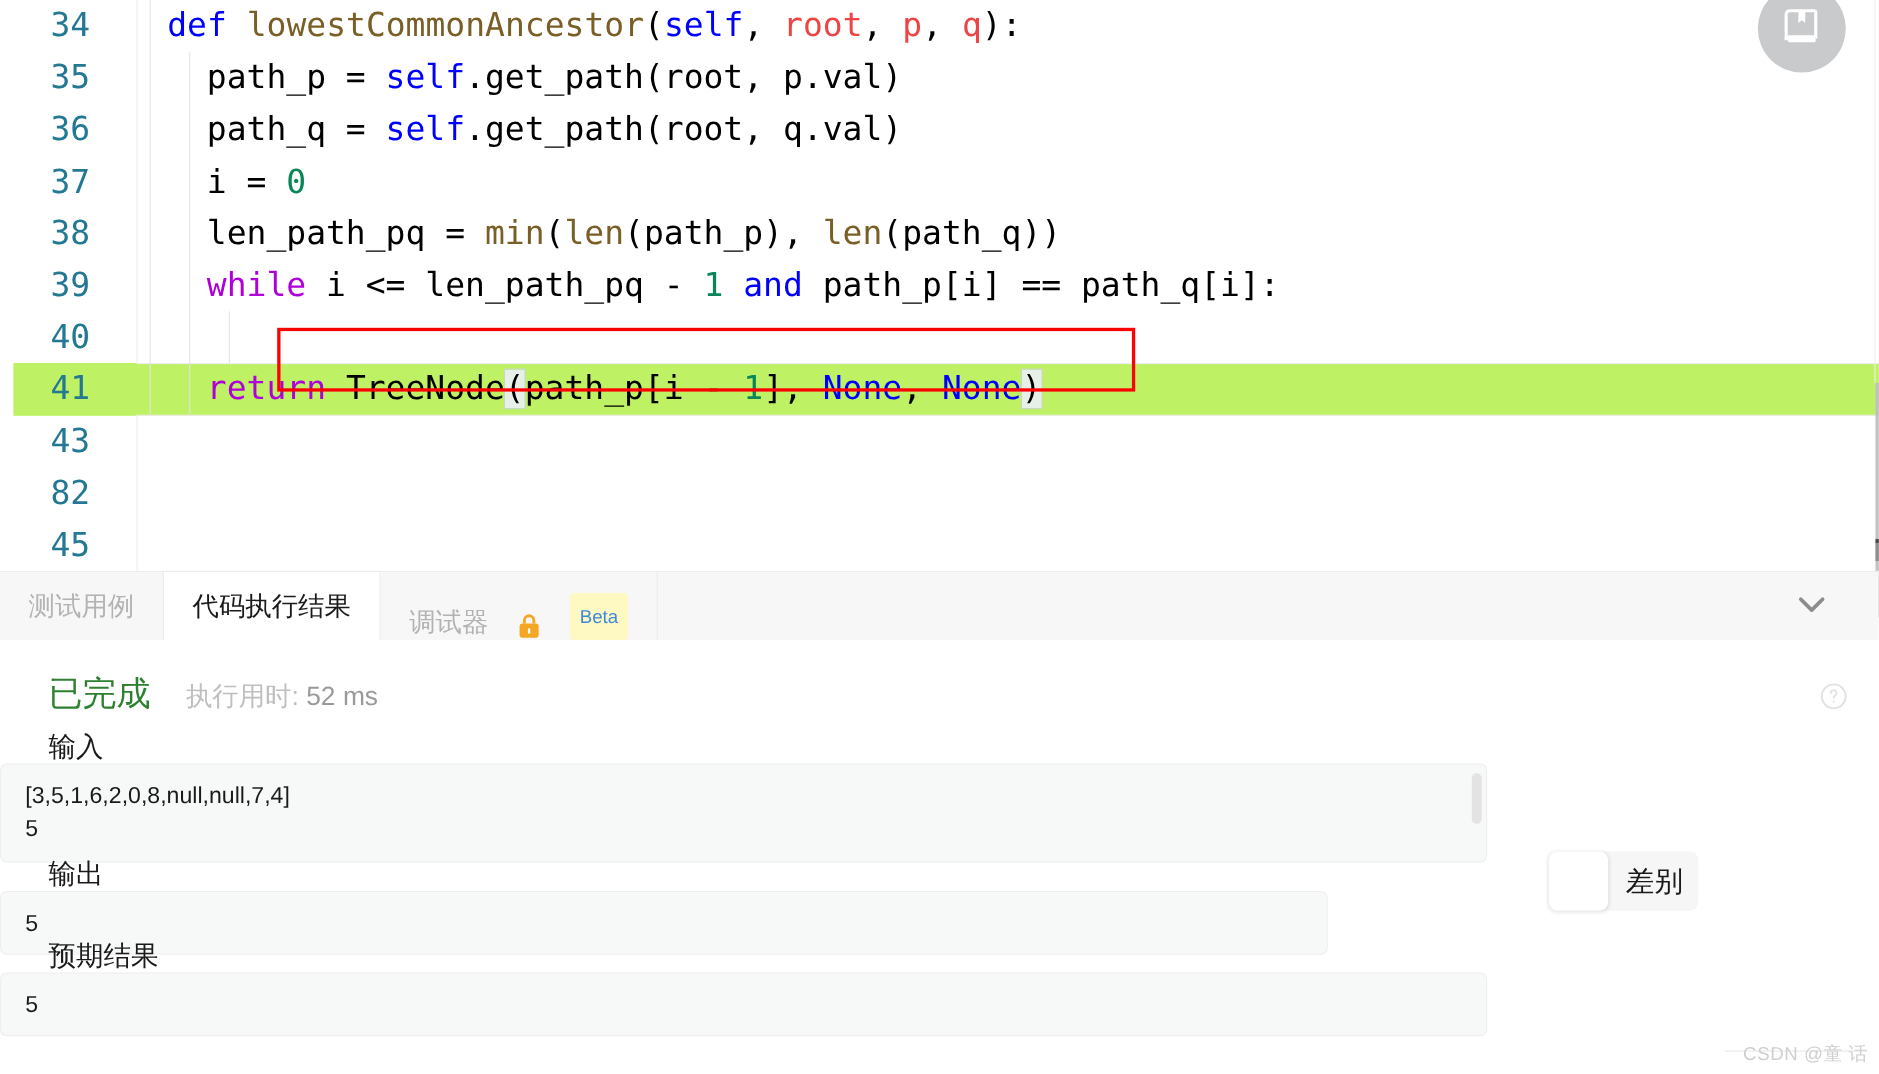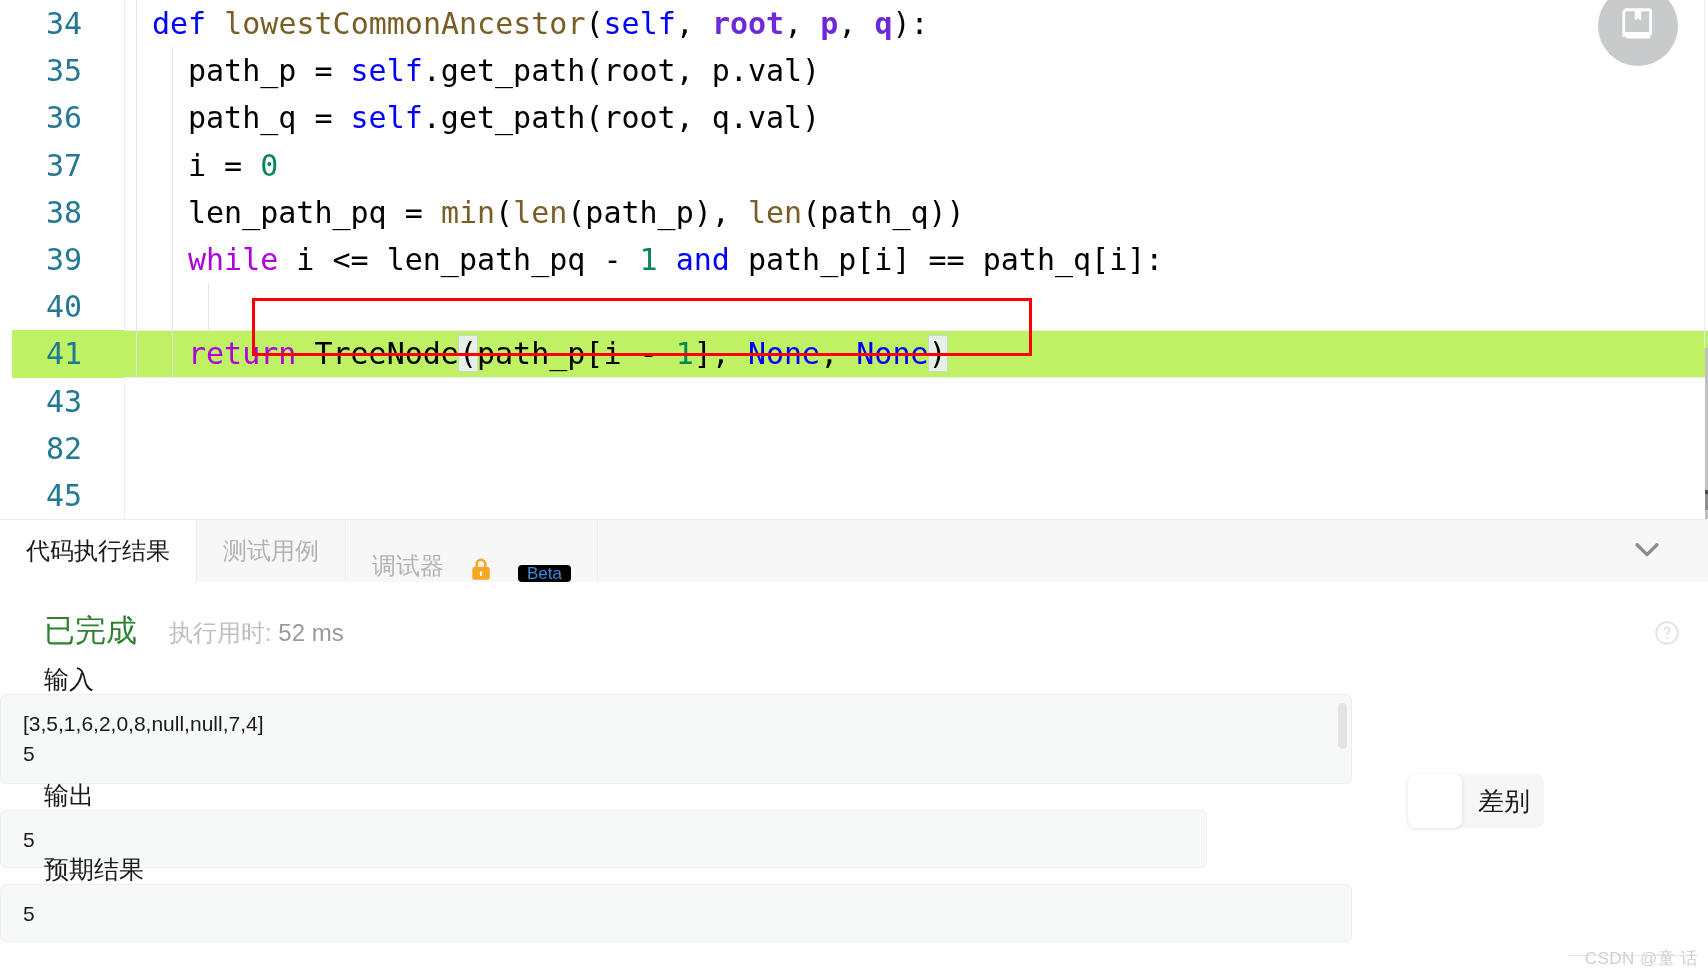--- a/index.html
+++ b/index.html
@@ -36,21 +36,21 @@
   .code-text { padding-left: 12px; color: #000; }
   .indent-guide {
     position: absolute; top: 0; bottom: 0; width: 1px; background: #e3e3e3;
   }
 
   
   .t-kw      { color: #0000ff; }    
   .t-kw2     { color: #af00db; }    
   .t-fn      { color: #795e26; }    
   .t-self    { color: #0000ff; }    
-  .t-param   { color: #6d28d9; font-weight: bold; }    
+  .t-param   { color: #ef4444; }    
   .t-num     { color: #098658; }    
   .t-none    { color: #0000ff; }    
   .t-plain   { color: #000000; }
   .brk-hl { background: #e7f0e8; outline: 1px solid #c8d8c8; }
 
   
   .row-active { background: #bef264; }
   .row-active-border-top {
     position: absolute; left: 112px; right: 0; top: 0; height: 1px;
     background: #eeeeee;
@@ -107,22 +107,22 @@
     display: flex; align-items: center; justify-content: center;
     padding: 0 26px; font-size: 24px; color: #b3b3b3;
     border-right: 1px solid #ececec; cursor: pointer; user-select: none;
   }
   .tab.active {
     background: #ffffff; color: #1a1a1a;
   }
   .tab-debug { display: flex; align-items: flex-end; gap: 24px; }
   .lock-icon { width: 26px; height: 26px; display: block; }
   .beta-badge {
-    background: #000000; color: #3f8ad8; font-size: 17px;
-    padding: 0 9px; border-radius: 4px; line-height: 1;
+    background: #fef9c3; color: #3f8ad8; font-size: 17px;
+    padding: 13px 9px; border-radius: 4px; line-height: 1;
   }
   .chev-wrap {
     margin-left: auto; display: flex; align-items: center;
     padding-right: 44px; cursor: pointer;
   }
   .chev-wrap svg { width: 34px; height: 34px; }
 
   
   .result {
     position: absolute; left: 0; top: 582px; width: 1708px; height: 394px;
@@ -227,25 +227,25 @@
         <svg viewBox="0 0 24 24" fill="#ffffff" xmlns="http://www.w3.org/2000/svg">
           <path d="M5 3h14a1 1 0 0 1 1 1v14H5a2 2 0 0 0-2 2V5a2 2 0 0 1 2-2z" fill="none" stroke="#ffffff" stroke-width="1.8"></path>
           <rect x="4" y="18.5" width="16" height="2.6" rx="1" fill="#ffffff"></rect>
           <path d="M10 3h4v7l-2-1.6L10 10V3z" fill="#ffffff"></path>
         </svg>
       </span>
     </div>
   </div>
 
   <div class="tabbar">
+    <div class="tab">
+      <span>测试用例</span>
+    </div>
     <div class="tab active">
       <span>代码执行结果</span>
-    </div>
-    <div class="tab">
-      <span>测试用例</span>
     </div>
     <div class="tab tab-debug">
       <span>调试器</span>
       <span class="lock-icon">
         <svg viewBox="0 0 24 24" xmlns="http://www.w3.org/2000/svg">
           <rect x="4" y="10" width="16" height="12" rx="2.5" fill="#f5a623"></rect>
           <path d="M8 10V7.5a4 4 0 0 1 8 0V10" fill="none" stroke="#f5a623" stroke-width="2.4"></path>
           <rect x="11" y="14" width="2" height="4.5" rx="1" fill="#ffffff"></rect>
         </svg>
       </span>

